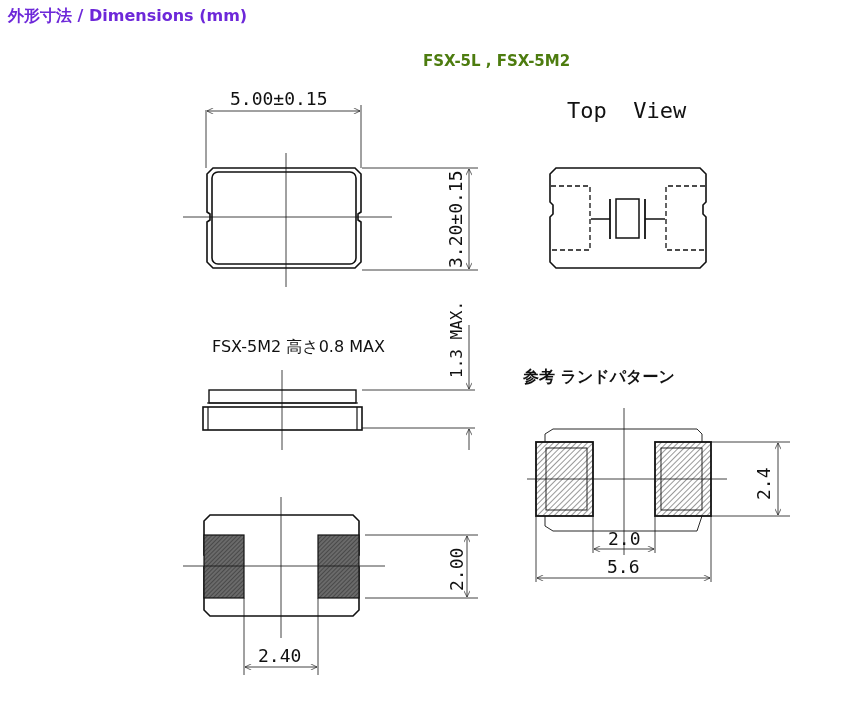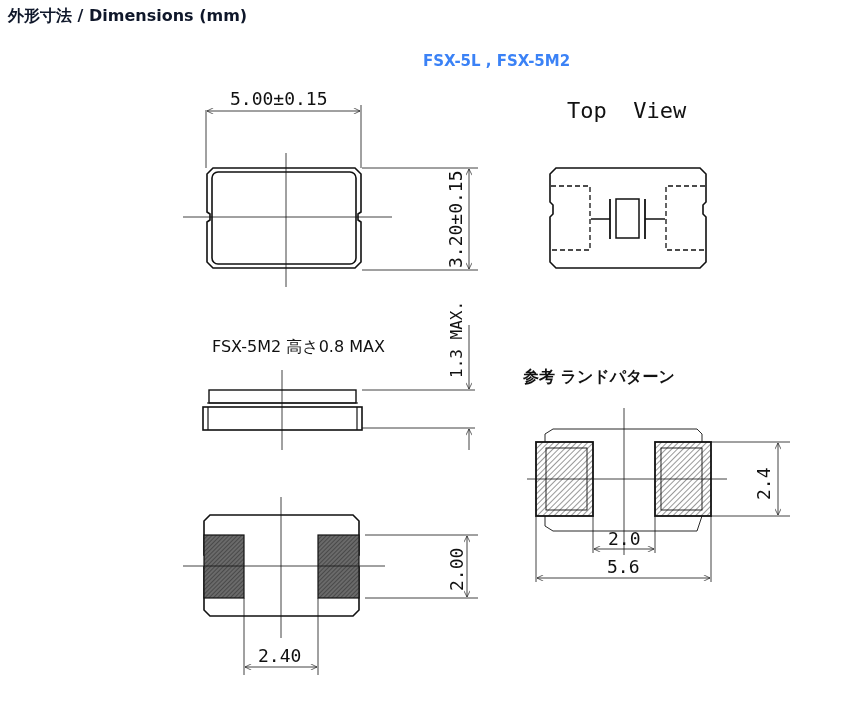--- a/index.html
+++ b/index.html
@@ -1,18 +1,18 @@
 <!DOCTYPE html>
 <html><head>
 <meta charset="utf-8">
 <style>
   html, body { margin: 0; padding: 0; background: #ffffff; }
   body { width: 847px; height: 708px; position: relative; overflow: hidden; font-family: "DejaVu Sans", sans-serif; }
-  .title { position: absolute; left: 8px; top: 6px; color: #0f172a; font-weight: bold; font-size: 16px; font-family: "DejaVu Sans", sans-serif; letter-spacing: 0px; }
-  .model { position: absolute; left: 423px; top: 52px; font-weight: bold; font-size: 15px; color: #3b82f6; font-family: "DejaVu Sans", sans-serif; }
+  .title { position: absolute; left: 8px; top: 6px; color: #6d28d9; font-weight: bold; font-size: 16px; font-family: "DejaVu Sans", sans-serif; letter-spacing: 0px; }
+  .model { position: absolute; left: 423px; top: 52px; font-weight: bold; font-size: 15px; color: #4d7c0f; font-family: "DejaVu Sans", sans-serif; }
   svg.drawing { position: absolute; left: 0; top: 0; }
   .dim { font-family: "DejaVu Sans Mono", monospace; font-size: 18px; fill: #111; }
   .lbl { font-family: "DejaVu Sans", sans-serif; font-size: 16px; fill: #111; }
   .lblb { font-family: "DejaVu Sans", sans-serif; font-size: 16px; fill: #111; font-weight: bold; }
   .view { font-family: "DejaVu Sans Mono", monospace; font-size: 22px; fill: #111; }
 </style>
 </head>
 <body>
 
 <div class="title">外形寸法 / Dimensions (mm)</div>

